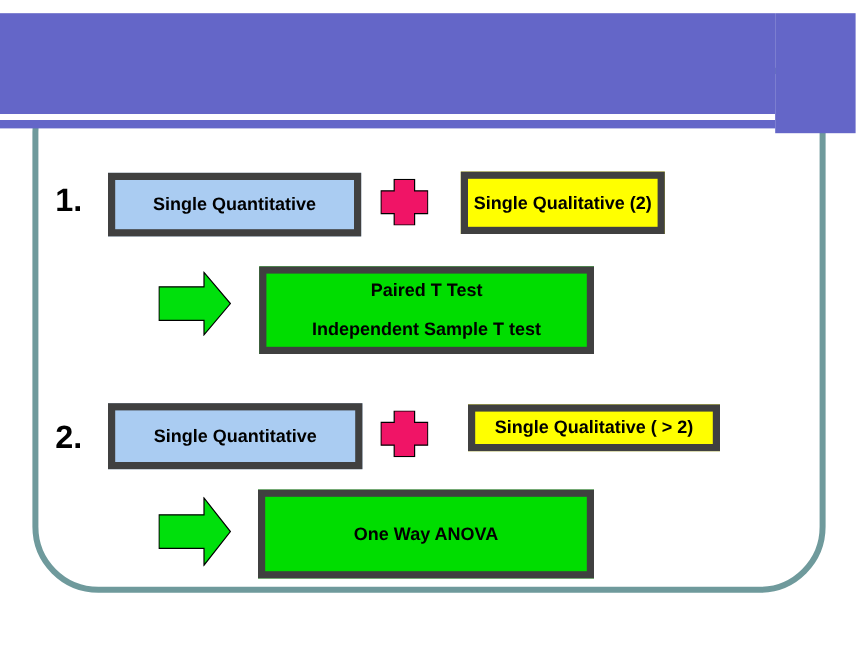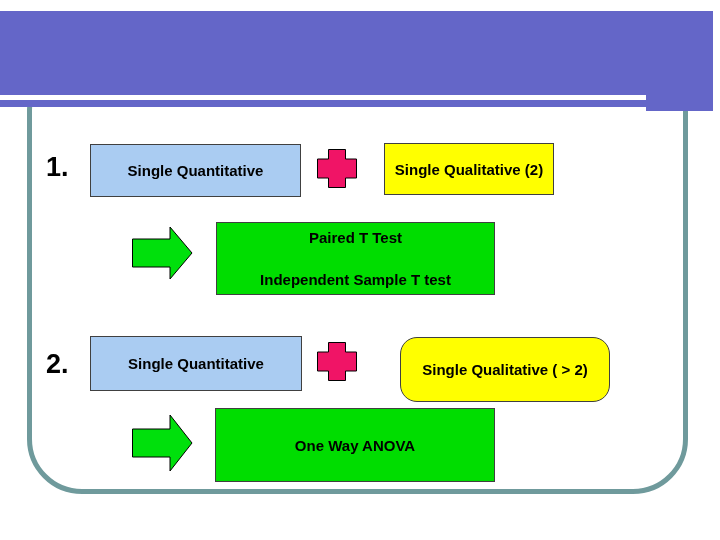--- a/index.html
+++ b/index.html
@@ -48,21 +48,21 @@
     left: 27px; top: 55px;
     width: 651px; height: 429px;
     border: 5px solid #6f9a9c;
     border-radius: 55px;
     z-index: 1;
   }
   
   .dbox {
     position: absolute;
     z-index: 2;
-    border: 1px solid #404040;
+    border: 6px solid #404040;
     display: flex;
     align-items: center;
     justify-content: center;
     font-size: 15px;
     font-weight: 700;
     color: #000000;
     text-align: center;
     box-sizing: border-box;
   }
   .box-quant { background: #aaccf2; }
@@ -85,21 +85,21 @@
   .result-1 {
     left: 216px; top: 222px; width: 279px; height: 73px;
     flex-direction: column;
     justify-content: space-between;
     padding: 6px 0;
   }
   
   .num-2    { left: 46px;  top: 349px; }
   .quant-2  { left: 90px;  top: 336px; width: 212px; height: 55px; }
   .plus-2   { left: 317px; top: 342px; }
-  .qual-2   { left: 400px; top: 337px; width: 210px; height: 65px; border-radius: 17px; }
+  .qual-2   { left: 390px; top: 337px; width: 210px; height: 39px; }
   .arrow-2  { left: 132px; top: 414px; }
   .result-2 { left: 215px; top: 408px; width: 280px; height: 74px; }
 </style>
 </head>
 <body>
 
 <div class="slide">
 
   <div class="title-bar-main">
     <div class="title-underline"></div>

